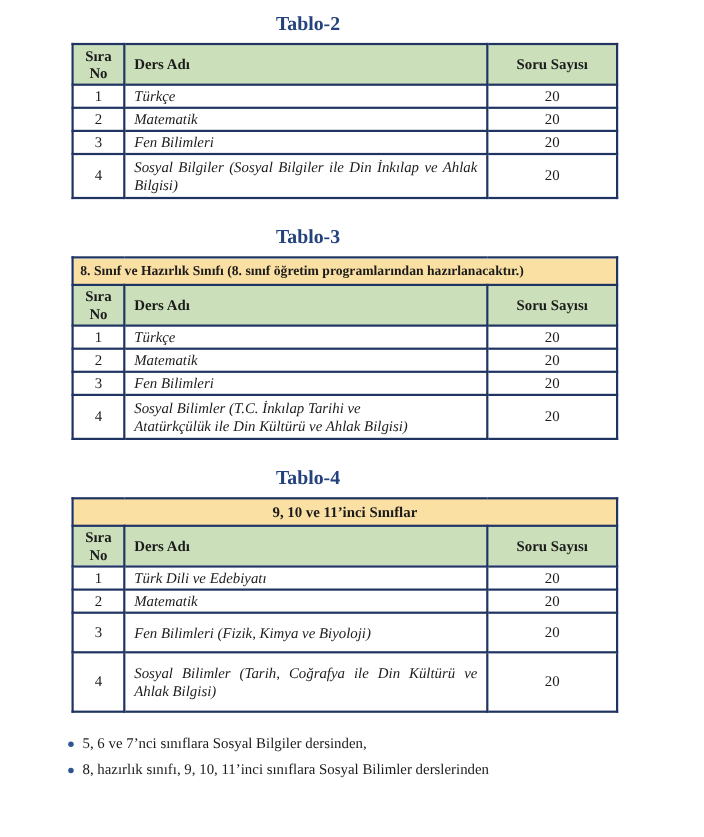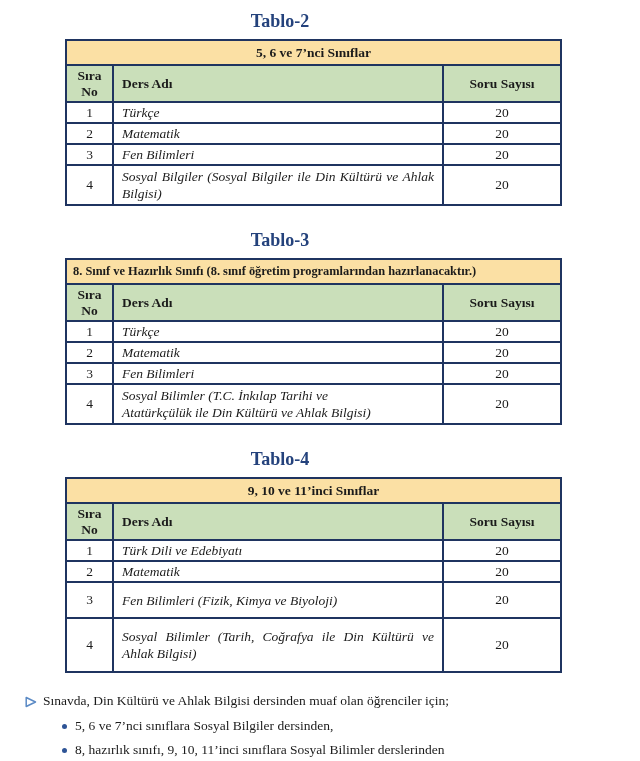--- a/index.html
+++ b/index.html
@@ -78,23 +78,20 @@
 
   <div class="tbl-title">Tablo-2</div>
   <table class="grid">
     <colgroup>
         <col class="col-no">
         <col class="col-ders">
         <col class="col-soru">
       </colgroup>
     <tbody>
       <tr>
-        <td class="banner" colspan="3">5, 6 ve 7’nci Sınıflar</td>
-      </tr>
-      <tr>
         <th class="colhead">Sıra No</th>
         <th class="colhead lefthead">Ders Adı</th>
         <th class="colhead">Soru Sayısı</th>
       </tr>
       <tr>
         <td class="c-no">1</td>
         <td class="c-ders">Türkçe</td>
         <td class="c-soru">20</td>
       </tr>
       <tr>
@@ -102,21 +99,21 @@
         <td class="c-ders">Matematik</td>
         <td class="c-soru">20</td>
       </tr>
       <tr>
         <td class="c-no">3</td>
         <td class="c-ders">Fen Bilimleri</td>
         <td class="c-soru">20</td>
       </tr>
       <tr>
         <td class="c-no">4</td>
-        <td class="c-ders justify">Sosyal Bilgiler (Sosyal Bilgiler ile Din Kültürü ve Ahlak Bilgisi)</td>
+        <td class="c-ders justify">Sosyal Bilgiler (Sosyal Bilgiler ile Din İnkılap ve Ahlak Bilgisi)</td>
         <td class="c-soru">20</td>
       </tr>
     </tbody>
   </table>
 
   <div class="tbl-title gap">Tablo-3</div>
   <table class="grid">
     <colgroup>
         <col class="col-no">
         <col class="col-ders">
@@ -188,26 +185,20 @@
       </tr>
       <tr class="xtall">
         <td class="c-no">4</td>
         <td class="c-ders justify">Sosyal Bilimler (Tarih, Coğrafya ile Din Kültürü ve Ahlak Bilgisi)</td>
         <td class="c-soru">20</td>
       </tr>
     </tbody>
   </table>
 
   <div class="notes">
-    <div class="note-arrow-row">
-      <svg class="arrow-ic" width="12" height="12" viewBox="0 0 12 12">
-        <polygon points="1.2,1.5 10.5,6 1.2,10.5" fill="none" stroke="#5b8ac5" stroke-width="1.5" stroke-linejoin="round"></polygon>
-      </svg>
-      <span>Sınavda, Din Kültürü ve Ahlak Bilgisi dersinden muaf olan öğrenciler için;</span>
-    </div>
     <div class="note-bullet-row">
       <span class="dot"></span>
       <span>5, 6 ve 7’nci sınıflara Sosyal Bilgiler dersinden,</span>
     </div>
     <div class="note-bullet-row">
       <span class="dot"></span>
       <span>8, hazırlık sınıfı, 9, 10, 11’inci sınıflara Sosyal Bilimler derslerinden</span>
     </div>
 
   </div>

